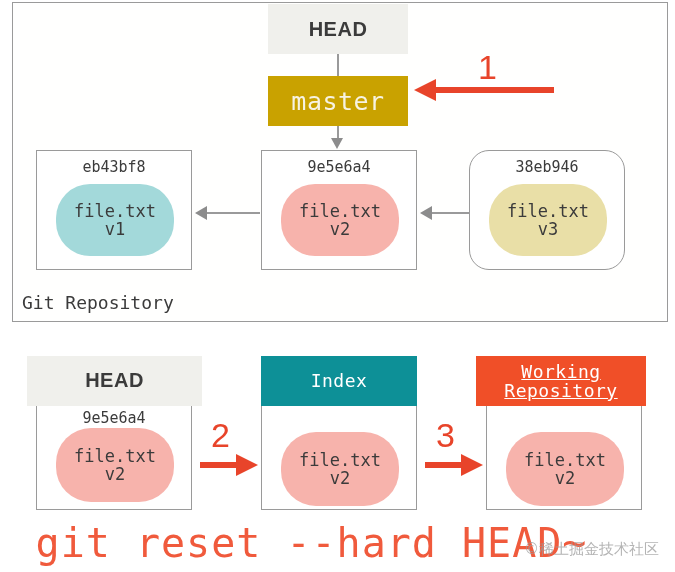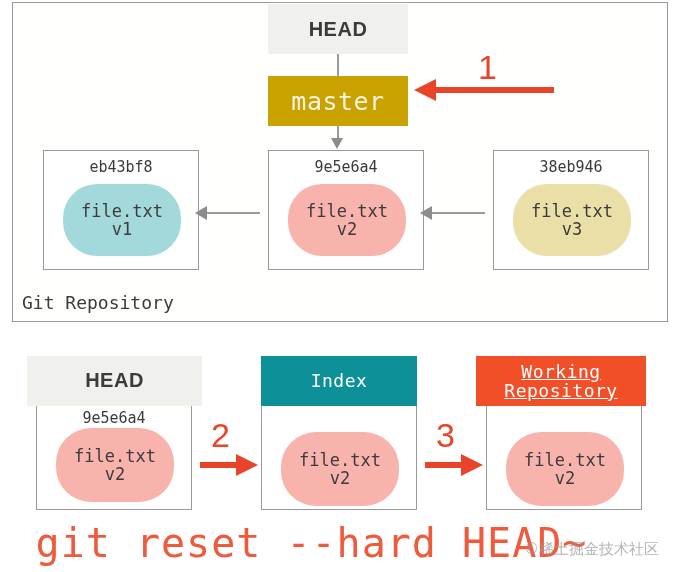--- a/index.html
+++ b/index.html
@@ -96,25 +96,24 @@
     border-top: 11px solid #8c8c8c;
   }
 
   
   .commit-box {
     top: 150px;
     width: 156px;
     height: 120px;
     border: 1.5px solid #9a9a9a;
     background: #ffffff;
-    margin-left: 7px;
   }
   .commit-box.c1 { left: 36px; }
   .commit-box.c2 { left: 261px; }
-  .commit-box.c3 { left: 486px; }
+  .commit-box.c3 { left: 469px; border-radius: 20px; }
 
   .commit-hash {
     position: absolute;
     left: 0; right: 0;
     top: 7px;
     text-align: center;
     font-family: "DejaVu Sans Mono", "Liberation Mono", monospace;
     font-size: 15px;
     color: #3b3b3b;
   }

